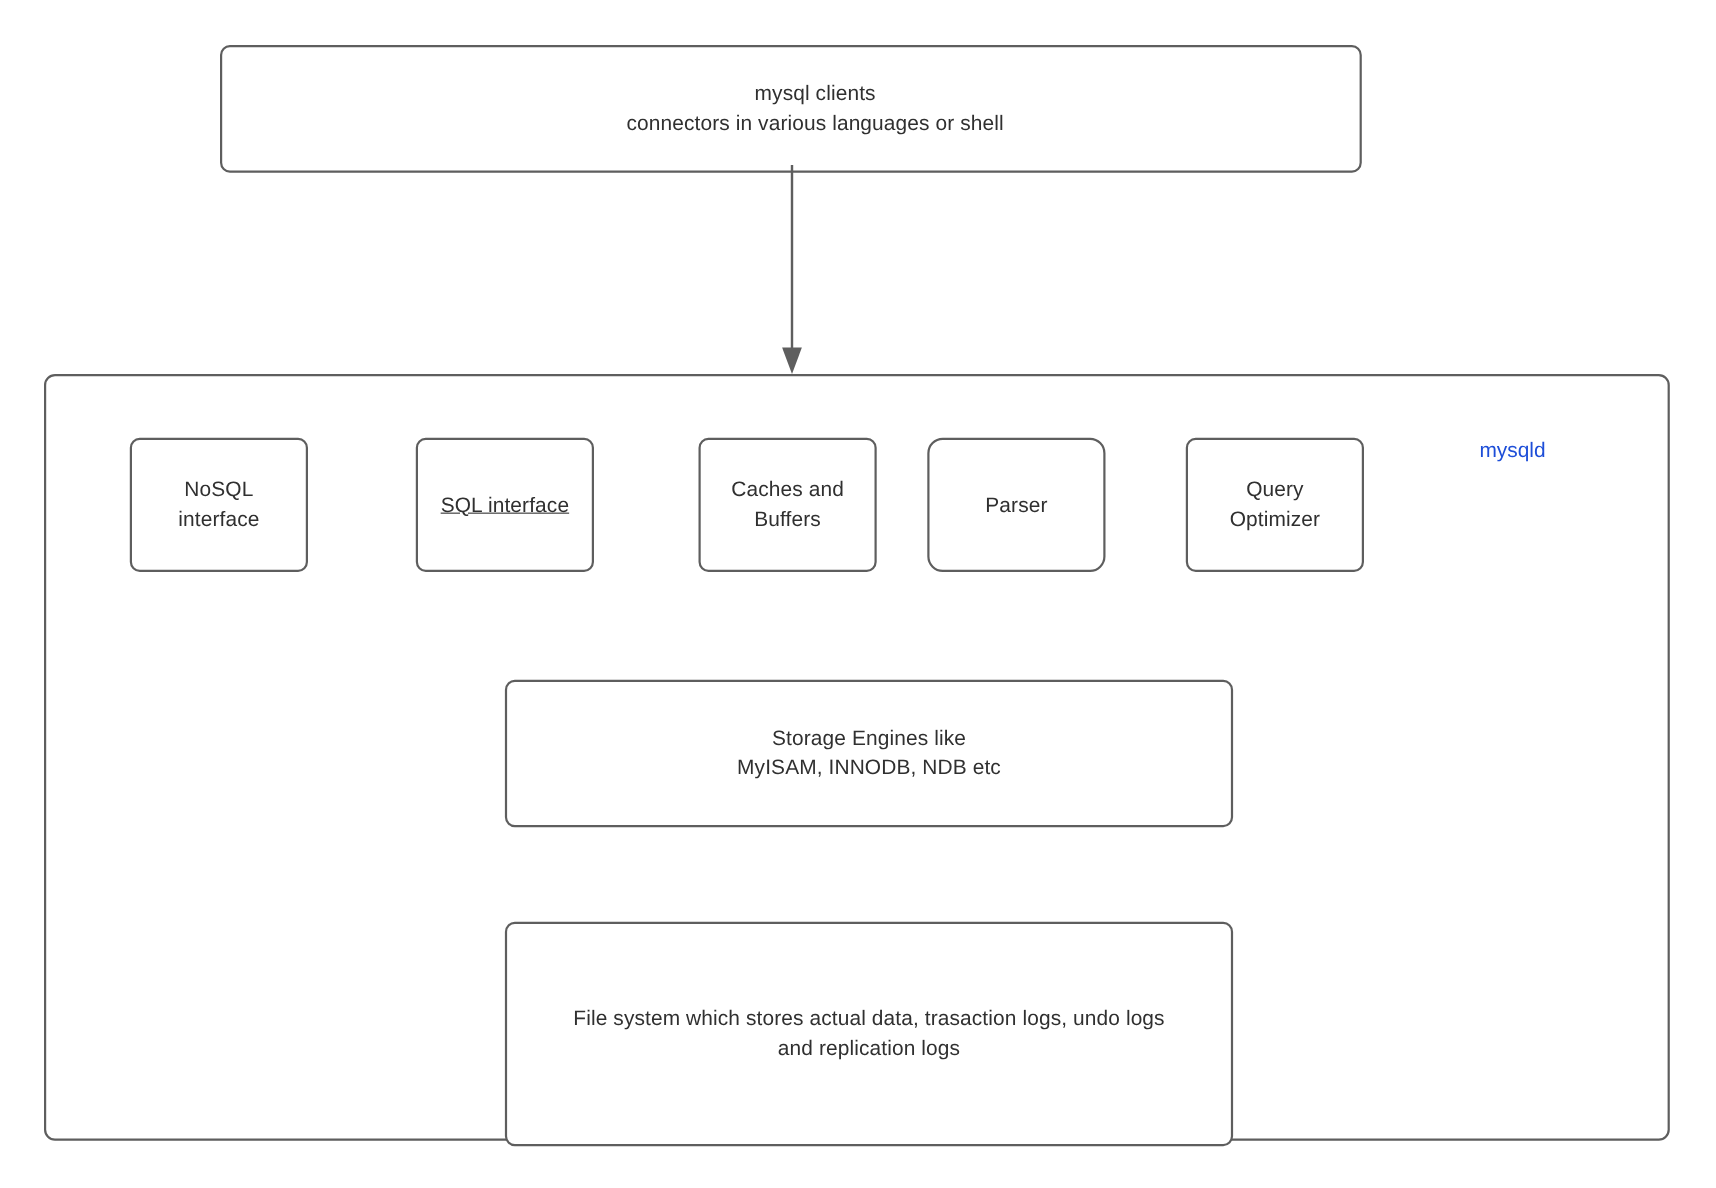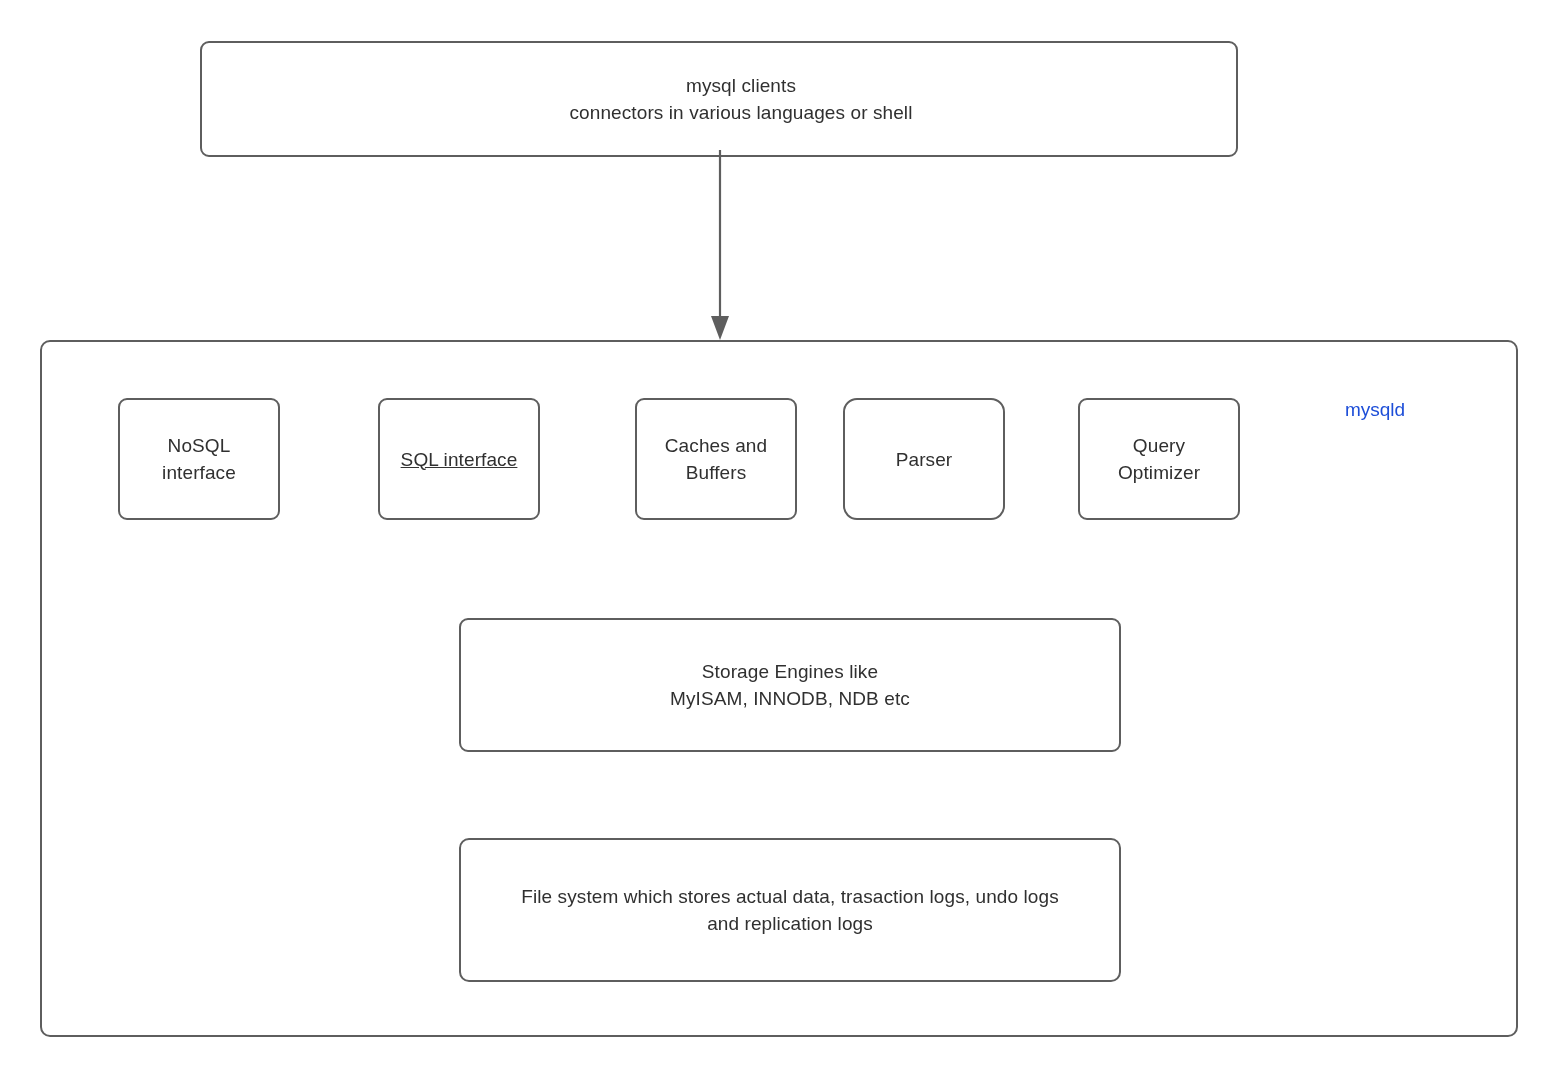--- a/index.html
+++ b/index.html
@@ -90,22 +90,21 @@
   #node-storage-engines {
     left: 459px;
     top: 618px;
     width: 662px;
     height: 134px;
   }
   #node-file-system {
     left: 459px;
     top: 838px;
     width: 662px;
-    height: 144px;
-    border-radius: 10px;
+    height: 204px;
   }
 
   
   #connector-clients-to-mysqld {
     position: absolute;
     left: 690px;
     top: 150px;
     width: 60px;
     height: 195px;
     overflow: visible;

